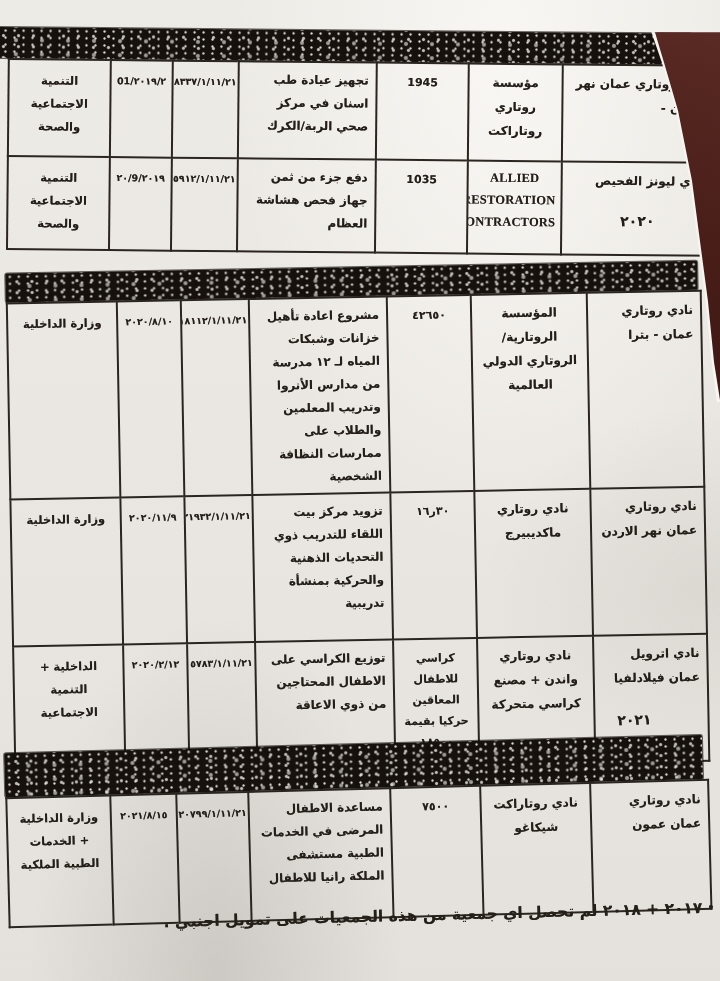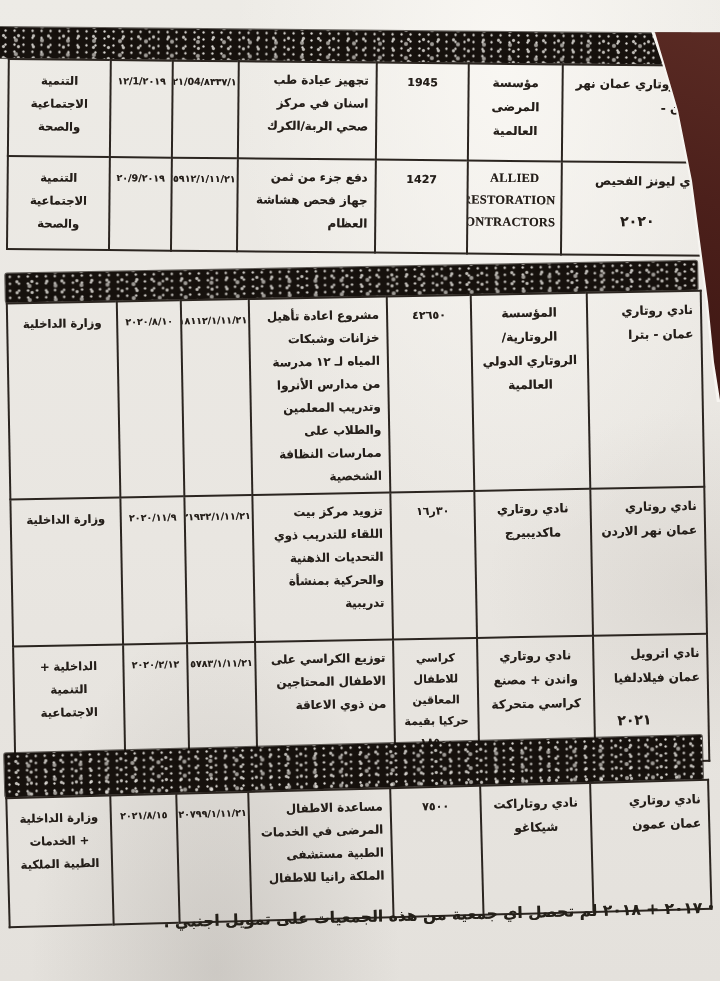--- a/index.html
+++ b/index.html
@@ -115,31 +115,31 @@
           <col style="width:94px">
           <col style="width:92px">
         <col style="width:138px">
           <col style="width:66px">
           <col style="width:62px">
           <col style="width:102px">
       </colgroup>
       <tbody>
         <tr class="r1">
           <td class="club">نادي روتاري عمان نهر الاردن -</td>
-          <td class="funder">مؤسسة المرضى العالمية</td>
+          <td class="funder">مؤسسة روتاري روتاراكت</td>
           <td class="amount">1945</td>
           <td class="project">تجهيز عيادة طب اسنان في مركز صحي الربة/الكرك</td>
-          <td class="refnum">٨٣٣٧/١/04/٢١</td>
-          <td class="date">٢٠١٩/1/١٢</td>
+          <td class="refnum">٨٣٣٧/١/١١/٢١</td>
+          <td class="date">٢٠١٩/٢/01</td>
           <td class="ministry">التنمية الاجتماعية والصحة</td>
         </tr>
         <tr class="r2">
           <td class="club">نادي ليونز الفحيص</td>
           <td class="funder en">ALLIED RESTORATION CONTRACTORS</td>
-          <td class="amount">1427</td>
+          <td class="amount">1035</td>
           <td class="project">دفع جزء من ثمن جهاز فحص هشاشة العظام</td>
           <td class="refnum">٢٥٩١٢/١/١١/٢١</td>
           <td class="date">٢٠١٩/9/٢٠</td>
           <td class="ministry">التنمية الاجتماعية والصحة</td>
         </tr>
       </tbody>
     </table>
   </div>
 
   <div class="grp grp2">

